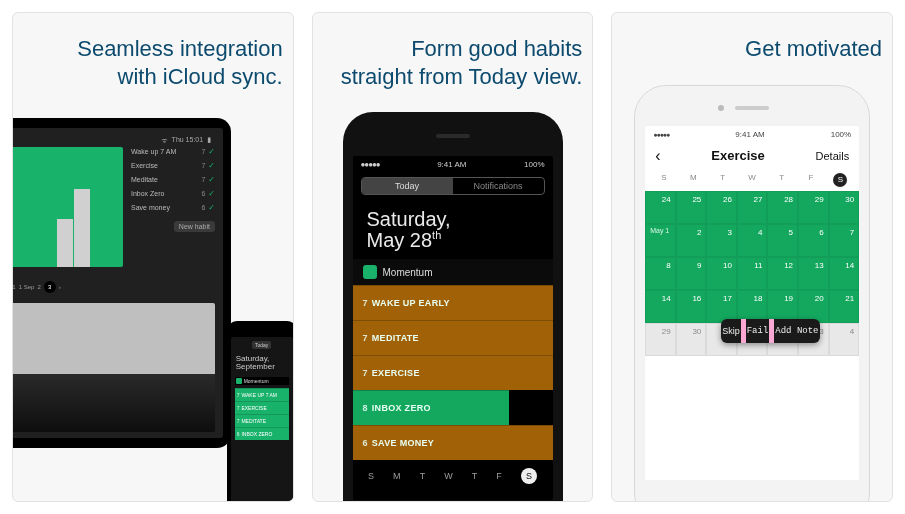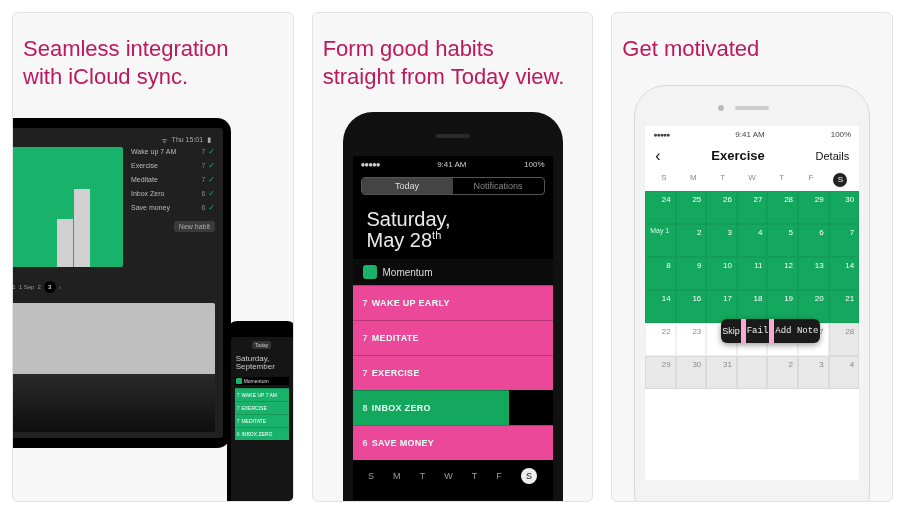--- a/index.html
+++ b/index.html
@@ -12,24 +12,24 @@
   .card {
     flex: 1;
     background: #f7f7f7;
     border: 1px solid #e2e2e2;
     border-radius: 6px;
     display: flex; flex-direction: column;
     overflow: hidden;
     position: relative;
   }
   .headline {
-    text-align: left;
+    text-align: right;
     font-size: 22px;
     font-weight: 300;
-    color: #be185d;
+    color: #0c4a6e;
     padding: 22px 10px 16px;
     line-height: 1.25;
   }
 
   
   .devices1 { position: relative; flex: 1; }
   .ipad {
     position: absolute; left: -22px; top: 12px;
     width: 240px; height: 330px;
     background: #000; border-radius: 14px;
@@ -85,21 +85,21 @@
   .p2-status { display:flex; justify-content:space-between; padding:4px 8px; font-size:8px; color:#ccc;}
   .p2-status .dots::before { content:"●●●●●"; letter-spacing:-1px;}
   .p2-seg { margin:4px 8px; display:flex; border:1px solid #555; border-radius:4px; overflow:hidden; font-size:9px; color:#888;}
   .p2-seg div { flex:1; text-align:center; padding:3px 0;}
   .p2-seg .on { background:#444; color:#ddd;}
   .p2-date { padding:10px 14px 8px; font-size:20px; font-weight:300; color:#eaeaea; line-height:1.05;}
   .p2-date sup { font-size:11px; vertical-align:top;}
   .p2-app { display:flex; align-items:center; gap:6px; padding:6px 10px; font-size:10px; color:#ddd; background:#0b0b0b;}
   .p2-app .ico { width:14px; height:14px; background:#19b26b; border-radius:3px;}
   .p2-list { display:flex; flex-direction:column; }
-  .p2-item { background:#ec4899; color:#e8fff3; font-size:9px; font-weight:600; letter-spacing:.3px; padding:12px 10px; border-top:1px solid rgba(0,0,0,.22); position:relative;}
+  .p2-item { background:#a16207; color:#e8fff3; font-size:9px; font-weight:600; letter-spacing:.3px; padding:12px 10px; border-top:1px solid rgba(0,0,0,.22); position:relative;}
   .p2-item .streak { opacity:.85; margin-right:4px; }
   .p2-item.cut { background:linear-gradient(90deg,#14a85f 78%, #000 78%); }
   .p2-week { display:flex; justify-content:space-around; padding:8px 6px 4px; font-size:9px; color:#9c9c9c; align-items:center;}
   .p2-week .cur { width:16px; height:16px; border-radius:50%; background:#eee; color:#111; display:flex; align-items:center; justify-content:center;}
 
   
   .devices3 { position:relative; flex:1; display:flex; justify-content:center;}
   .phone3 {
     width: 236px; height: 440px; margin-top:6px;
     background:#f3f3f3; border:1px solid #d8d8d8; border-radius:32px;
@@ -324,29 +324,20 @@
           <div class="p3-row">
               <div class="p3-cell green">14</div>
               <div class="p3-cell green">16</div>
               <div class="p3-cell green">17</div>
               <div class="p3-cell green">18</div>
               <div class="p3-cell green">19</div>
               <div class="p3-cell green">20</div>
               <div class="p3-cell green">21</div>
             </div>
           <div class="p3-row">
-              <div class="p3-cell white">22</div>
-              <div class="p3-cell white">23</div>
-              <div class="p3-cell white">24</div>
-              <div class="p3-cell white">25</div>
-              <div class="p3-cell white">26</div>
-              <div class="p3-cell white">27</div>
-              <div class="p3-cell gray">28</div>
-            </div>
-          <div class="p3-row">
               <div class="p3-cell gray">29</div>
               <div class="p3-cell gray">30</div>
               <div class="p3-cell gray">31</div>
               <div class="p3-cell gray"></div>
               <div class="p3-cell gray">2</div>
               <div class="p3-cell gray">3</div>
               <div class="p3-cell gray">4</div>
             </div>
 
           <div class="p3-popover">

